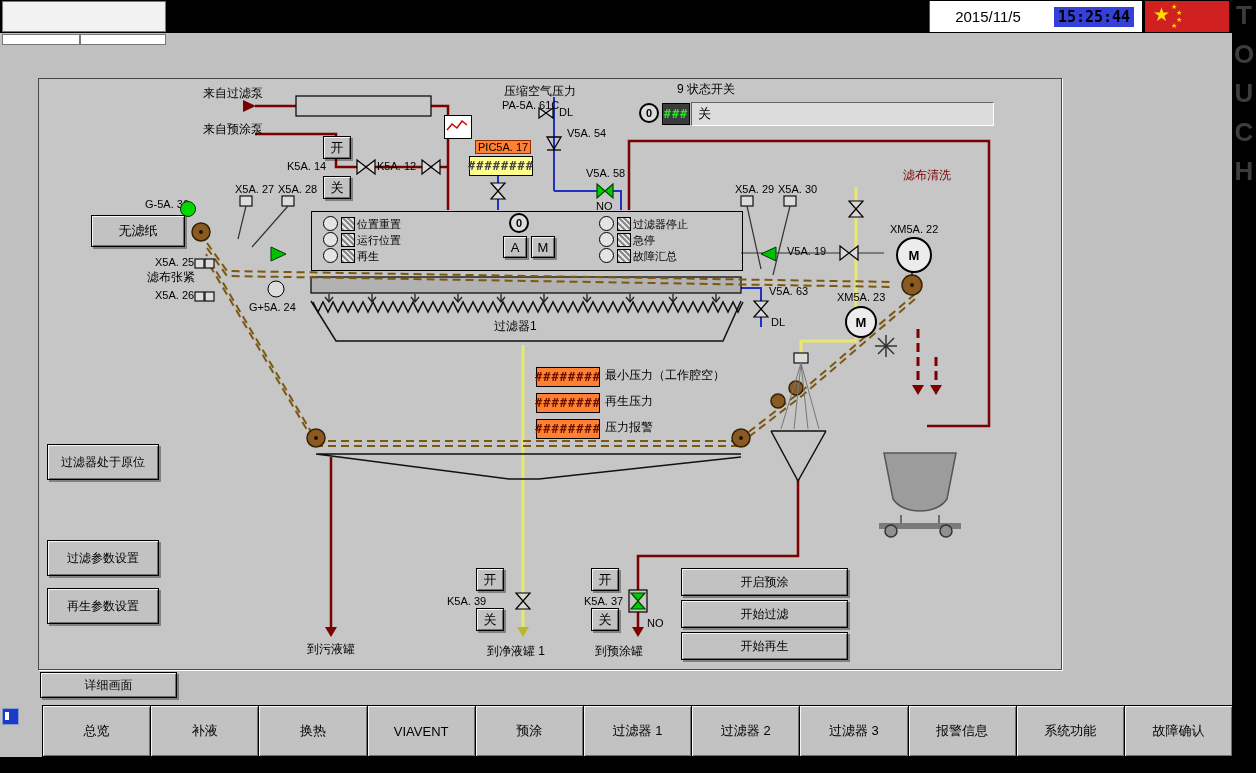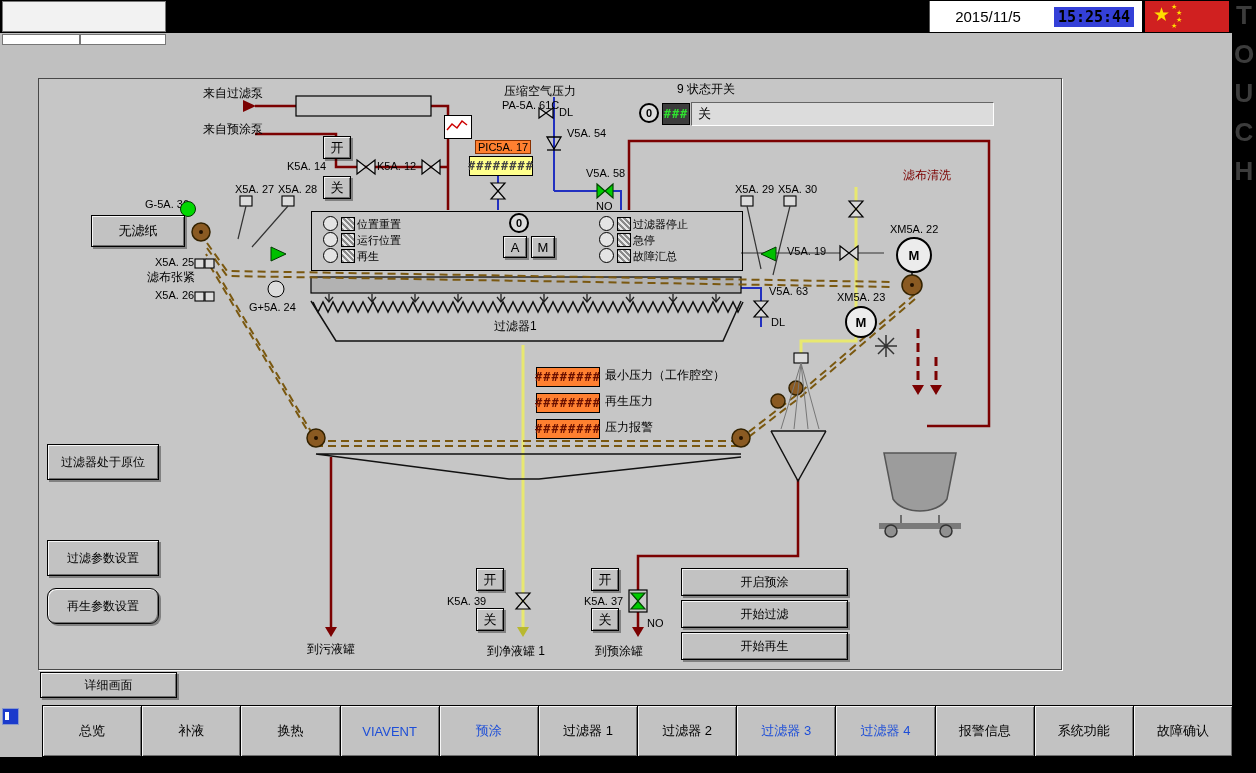--- a/index.html
+++ b/index.html
@@ -50,21 +50,21 @@
        background:repeating-linear-gradient(45deg,#8a8a8a 0 2px,#e6e6e6 2px 4px);}
   .gdot{position:absolute;width:14px;height:14px;border:1px solid #003300;border-radius:50%;background:#00d800;}
   .motor{position:absolute;border:2px solid #000;border-radius:50%;background:#ececec;
        display:flex;align-items:center;justify-content:center;font:bold 13px "Liberation Sans",sans-serif;}
   .panelbox{position:absolute;border:1px solid #000;}
   
   #navbar{position:absolute;left:43px;top:705px;width:1190px;height:52px;display:flex;}
   .navbtn{flex:1;margin-left:-1px;background:#c2c2c2;border:1px solid #000;
        box-shadow:inset 1px 1px 0 #f6f6f6,inset -1px -1px 0 #6e6e6e,2px 2px 0 rgba(0,0,0,.35);
        display:flex;align-items:center;justify-content:center;font-size:13px;white-space:nowrap;cursor:default;}
-  .navbtn.disabled{color:#1d4ed8;}
+  .navbtn.disabled{color:#000000;}
   
   .pr{stroke:#7b0101;stroke-width:2.5;fill:none;}
   .prd{stroke:#7b0101;stroke-width:3;fill:none;stroke-dasharray:9 5;}
   .fr{fill:#7b0101;}
   .pb{stroke:#2230c0;stroke-width:2;fill:none;}
   .py{stroke:#e8e870;stroke-width:3;fill:none;}
   .pk{stroke:#111;stroke-width:1.5;fill:none;}
   .thin{stroke:#333;stroke-width:1.2;fill:none;}
   .belt path{stroke:#7a5810;stroke-width:2;fill:none;stroke-dasharray:8 5;}
   .roller{fill:#8a5a22;stroke:#332200;stroke-width:1.5;}
@@ -316,21 +316,21 @@
 
   <div class="val orange" style="left:497px;top:288px;width:62px;height:18px;">########</div>
   <div class="lbl" style="left:566px;top:290px;">最小压力（工作腔空）</div>
   <div class="val orange" style="left:497px;top:314px;width:62px;height:18px;">########</div>
   <div class="lbl" style="left:566px;top:316px;">再生压力</div>
   <div class="val orange" style="left:497px;top:340px;width:62px;height:18px;">########</div>
   <div class="lbl" style="left:566px;top:342px;">压力报警</div>
 
   <div class="btn3d" style="left:8px;top:365px;width:110px;height:34px;">过滤器处于原位</div>
   <div class="btn3d" style="left:8px;top:461px;width:110px;height:34px;">过滤参数设置</div>
-  <div class="btn3d" style="left:8px;top:509px;width:110px;height:34px;border-radius:9px;">再生参数设置</div>
+  <div class="btn3d" style="left:8px;top:509px;width:110px;height:34px;">再生参数设置</div>
 
   <div class="btn3d small" style="left:437px;top:489px;width:26px;height:21px;">开</div>
   <div class="tag" style="left:408px;top:516px;">K5A. 39</div>
   <div class="btn3d small" style="left:437px;top:529px;width:26px;height:21px;">关</div>
   <div class="btn3d small" style="left:552px;top:489px;width:26px;height:21px;">开</div>
   <div class="tag" style="left:545px;top:516px;">K5A. 37</div>
   <div class="btn3d small" style="left:552px;top:529px;width:26px;height:21px;">关</div>
   <div class="tag" style="left:608px;top:538px;">NO</div>
 
   <div class="btn3d" style="left:642px;top:489px;width:165px;height:26px;">开启预涂</div>
@@ -346,21 +346,20 @@
 
 <div id="navbar">
   <div class="navbtn">总览</div>
   <div class="navbtn">补液</div>
   <div class="navbtn">换热</div>
   <div class="navbtn disabled">VIAVENT</div>
   <div class="navbtn disabled">预涂</div>
   <div class="navbtn">过滤器 1</div>
   <div class="navbtn">过滤器 2</div>
   <div class="navbtn disabled">过滤器 3</div>
-  <div class="navbtn disabled">过滤器 4</div>
   <div class="navbtn">报警信息</div>
   <div class="navbtn">系统功能</div>
   <div class="navbtn">故障确认</div>
 </div>
 
 <div id="corner-icon">
     <i></i>
   </div>
 <div id="bottombar"></div>
 

